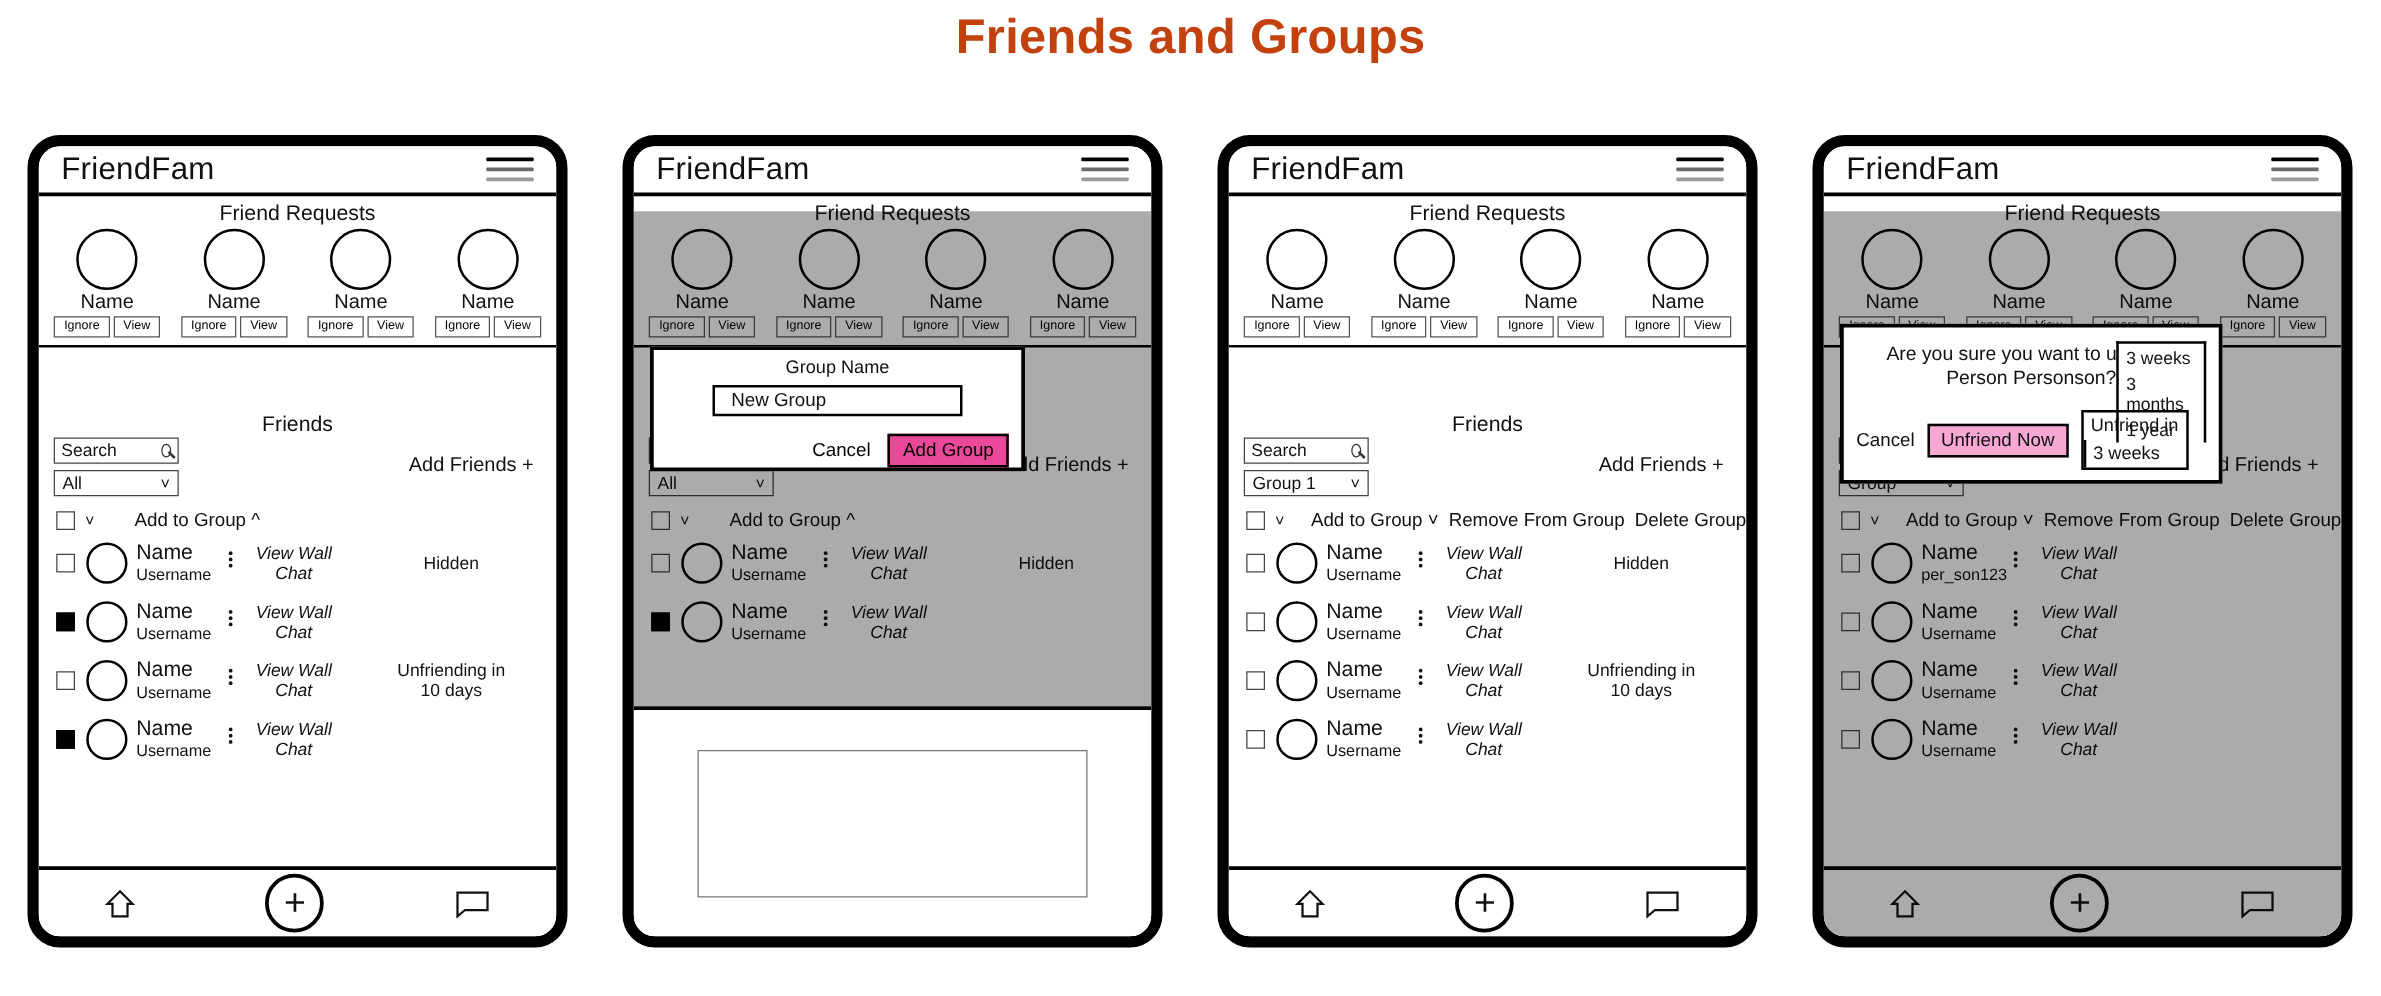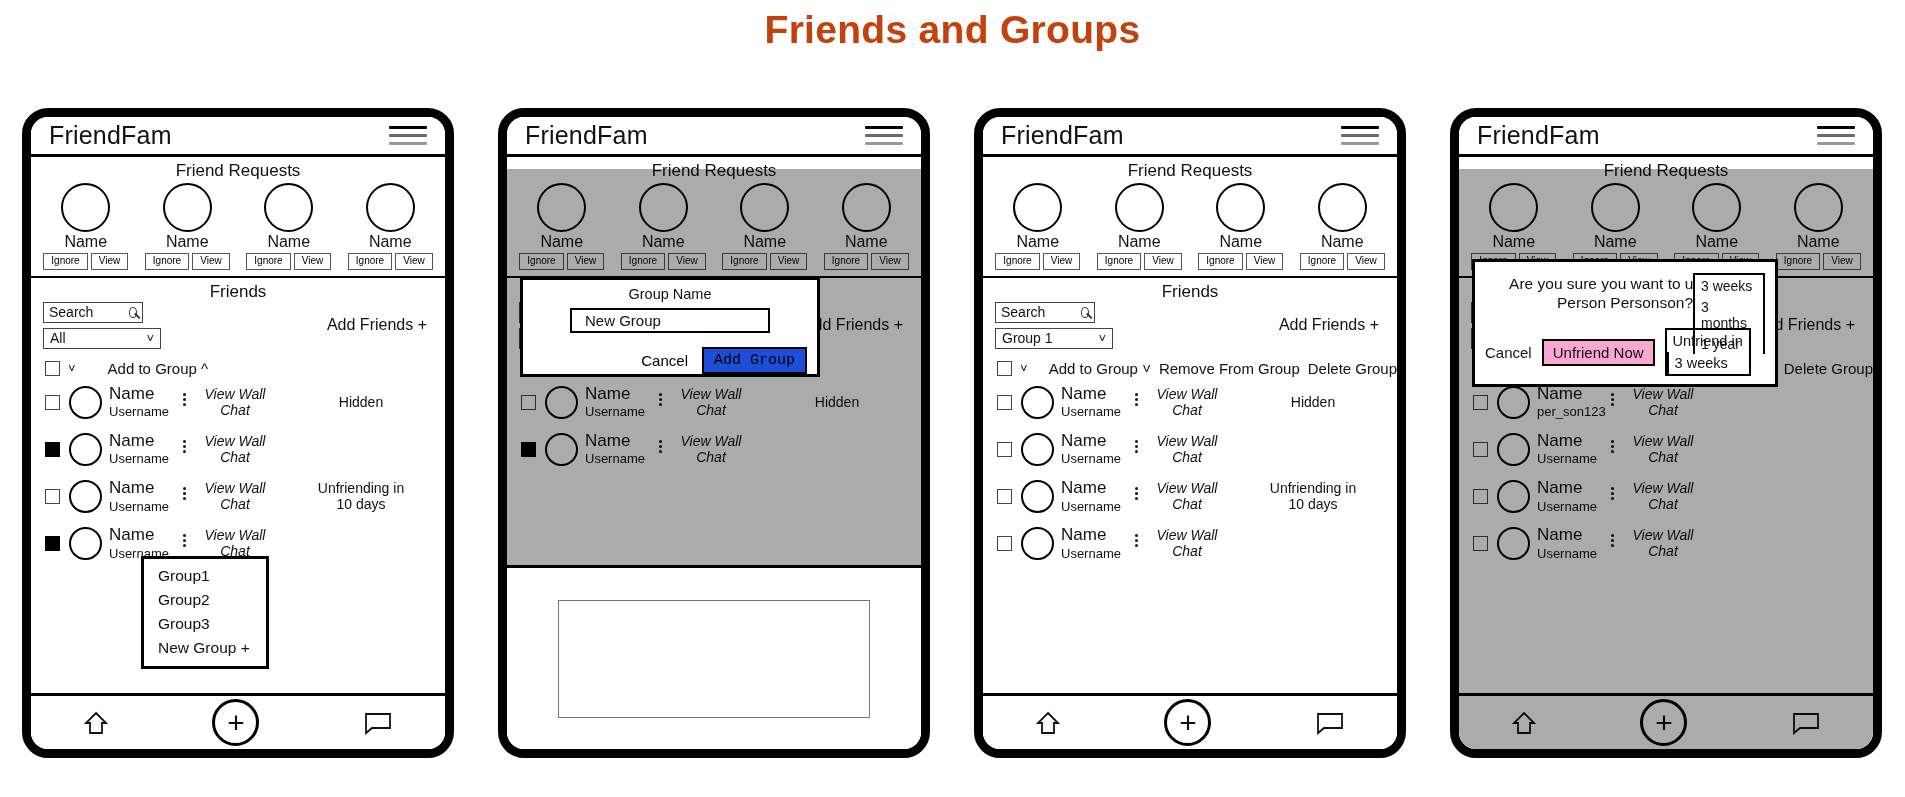--- a/index.html
+++ b/index.html
@@ -61,33 +61,33 @@
   .avatar-circle { width: 49px; height: 49px; border: 2.6px solid #000; border-radius: 50%; }
   .req-name { font-size: 16px; margin-top: 1px; }
   .req-btns { display:flex; gap: 3px; margin-top: 2px; }
   .mini-btn {
     border: 1.4px solid #555; padding: 1px 7px; font-size: 10px;
     background:#fff; line-height: 1.25; white-space: nowrap;
   }
 
   
   .friends-sec { position: relative; flex: 1 1 auto; overflow: hidden; }
-  .friends-head { position: relative; height: 78px; }
+  .friends-head { position: relative; height: 78px; margin-top: 48px; }
   .friends-title { text-align:center; font-size: 17px; padding-top: 4px; }
   .search-box {
     position:absolute; left: 12px; top: 24px;
     width: 100px; height: 21px; border: 1.4px solid #444;
     display:flex; align-items:center; justify-content:space-between;
     padding: 0 5px; font-size: 14px; background:#fff;gap:36px;
   }
   .mag { width: 11px; height: 11px; border: 1.5px solid #333; border-radius: 50%; position:relative; }
   .mag::after { content:""; position:absolute; width: 7px; height:1.5px; background:#333; transform: rotate(45deg); right:-5px; bottom:0px; }
   .grp-select {
     position:absolute; left: 12px; top: 50px;
-    width: 118px; height: 21px; border: 1.4px solid #444;
+    width: 100px; height: 21px; border: 1.4px solid #444;
     display:flex; align-items:center; justify-content:space-between;
     padding: 0 6px; font-size: 14px; background:#fff;
   }
   .caret { font-size: 13px; }
   .add-friends { position:absolute; right: 18px; top: 38px; font-size: 16px; }
 
   
   .action-row {
     display:flex; align-items:center; gap: 8px;
     padding: 4px 0 2px 14px; font-size: 15px; white-space: nowrap;
@@ -138,21 +138,21 @@
     left: 13px; top: 160px; width: 300px; height: 100px;
     padding: 6px 10px 8px;
   }
   .modal-title { text-align:center; font-size: 14.5px; }
   .modal-input {
     margin: 6px auto 0; width: 200px; height: 25px; border: 2.4px solid #000;
     display:flex; align-items:center; padding-left: 13px; font-size: 15px; background:#fff;
   }
   .modal-foot { display:flex; align-items:center; justify-content:flex-end; gap: 14px; margin-top: 14px; }
   .btn-text { font-size: 15px; background:none; border:none; font-family:inherit; cursor:pointer; }
-  .btn-box { font-size: 15px; border: 2.4px solid #000; background:#1d4ed8; padding: 3px 10px; font-family:Liberation Mono, monospace; cursor:pointer; }
+  .btn-box { font-size: 15px; border: 2.4px solid #000; background:#ec4899; padding: 3px 10px; font-family:Liberation Sans, sans-serif; cursor:pointer; }
 
   
   .keyboard-area {
     position:absolute; left:0; right:0; bottom:0; height: 184px;
     background:#fff; z-index: 25; border-top: 3px solid #000;
     display:flex; align-items:center; justify-content:center;
   }
   .keyboard-box { width: 312px; height: 118px; border: 1.6px solid #777; background:#fff; }
 
   
@@ -329,26 +329,20 @@
                 <i></i>
                 <i></i>
               </span>
           <span class="f-actions">
             <span>View Wall</span><br>
             <span>Chat</span>
           </span>
           <span class="f-status"></span>
         </div>
 
-        <div class="group-dd">
-          <div>Group1</div>
-          <div>Group2</div>
-          <div>Group3</div>
-          <div>New Group +</div>
-        </div>
       </div>
 
       <div class="bottom-nav">
         <span class="home-icon">
           <svg width="26" height="26" viewBox="0 0 26 26">
                 <path d="M13 3 L23 13 L19 13 L19 23 L7 23 L7 13 L3 13 Z" fill="none" stroke="#111" stroke-width="1.8"></path>
               </svg>
         </span>
         <span class="plus-circle">+</span>
         <span class="chat-icon">

